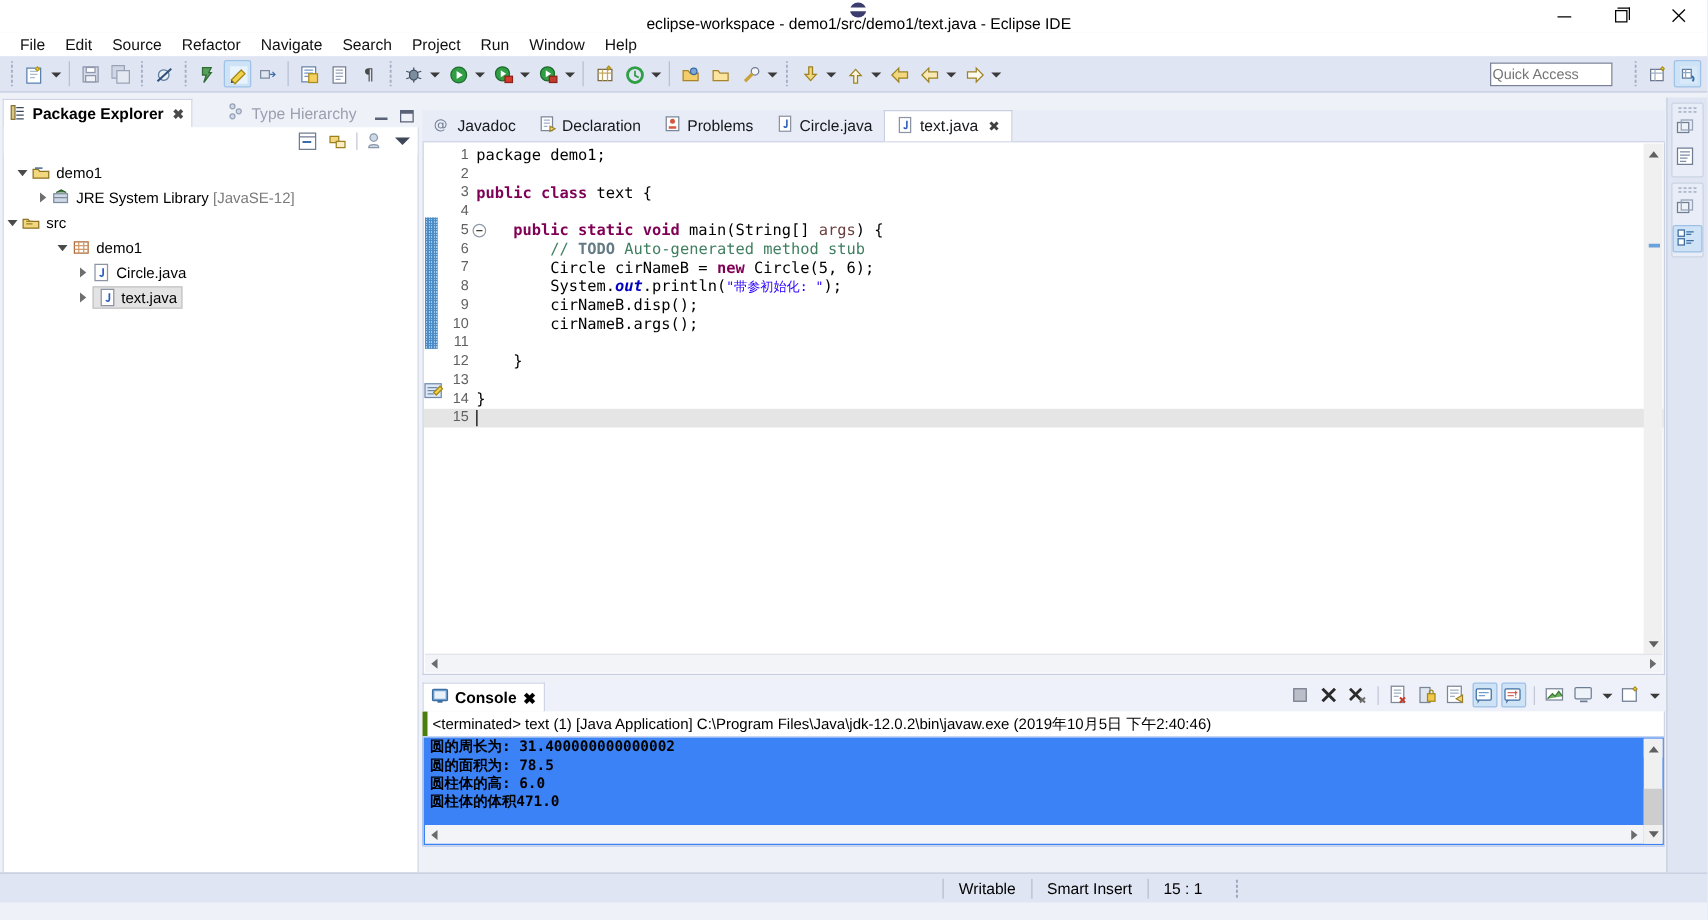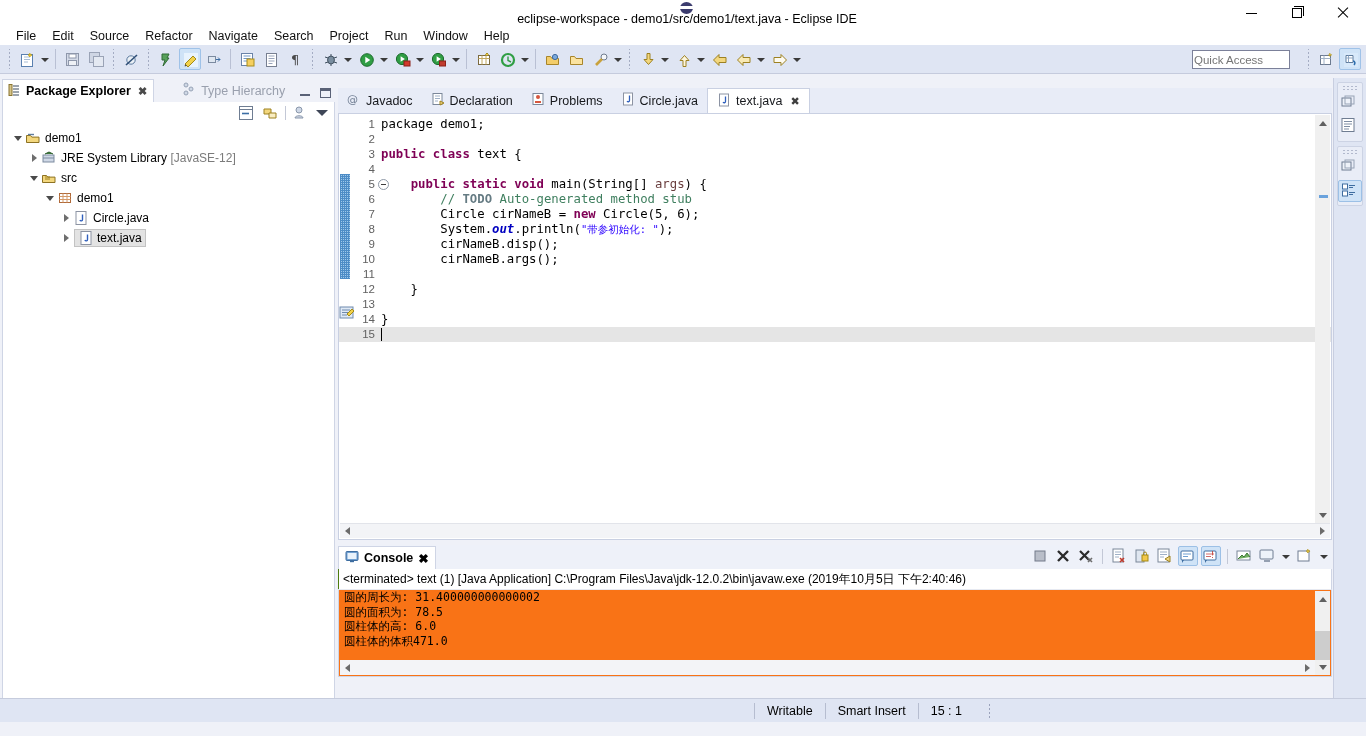--- a/index.html
+++ b/index.html
@@ -140,22 +140,22 @@
 
   
   .console-area { position:absolute; left:338px; top:545px; width:994px; height:153px; }
   .ctab-row { height:24px; display:flex; align-items:flex-end; position:relative; background:#eef1f9; }
   .ctab { height:23px; display:flex; align-items:center; gap:5px; padding:0 6px; font-size:12.5px; background:#fff;
           border-top:1px solid #cfd5e5; border-left:1px solid #cfd5e5; border-right:1px solid #cfd5e5; font-weight:bold; }
   .ctools { position:absolute; right:2px; bottom:2px; display:flex; align-items:center; gap:3px; }
   .ct { width:20px; height:20px; position:relative; border:1px solid transparent; border-radius:2px; }
   .ct.on { background:#cfe3f7; border-color:#9cc0e6; }
   .ct-sep { width:1px; height:15px; background:#c3c8d6; margin:0 3px; }
-  .console-head { height:20px; background:#fff; font-size:12px; padding:2px 0 0 4px; border-left:1px solid #4d7c0f; border-right:1px solid #cfd5e5; white-space:nowrap; }
-  .console-body { position:relative; height:88px; background:#f97316; border:1px solid #cfd5e5; border-top:1px solid #e6e9f1; overflow:hidden; }
+  .console-head { height:20px; background:#fff; font-size:12px; padding:2px 0 0 4px; border-left:4px solid #4d7c0f; border-right:1px solid #cfd5e5; white-space:nowrap; }
+  .console-body { position:relative; height:88px; background:#3b82f6; border:1px solid #cfd5e5; border-top:1px solid #e6e9f1; overflow:hidden;font-weight:bold; }
   .cline { font-family:"DejaVu Sans Mono", monospace; font-size:11.5px; line-height:14.5px; padding-left:5px; white-space:pre; color:#000; }
   .chs { position:absolute; left:1px; right:16px; bottom:1px; height:15px; background:#f3f4f7; display:flex; align-items:center; justify-content:space-between; }
   .cvs { position:absolute; right:1px; top:1px; bottom:1px; width:15px; background:#f0f0f0; }
   .cvs-thumb { position:absolute; left:0; top:40px; width:15px; height:40px; background:#cdcdcd; }
 
   
   .rightbar { position:absolute; right:0; top:78px; width:33px; height:620px; background:#dfe5f3; border-left:1px solid #c8cee0; }
   .rb-group { margin:4px 3px; background:#e9edf7; border:1px solid #ccd3e4; border-radius:2px; padding:2px 0; }
   .rb-grip { height:6px; background-image:radial-gradient(#9aa2bb 35%, transparent 36%); background-size:4px 3px; background-repeat:repeat; opacity:.7; margin:0 4px 2px; }
   .rb-btn { width:24px; height:22px; margin:1px auto; position:relative; }
@@ -470,21 +470,21 @@
           <div class="ticon">
             <svg width="16" height="16">
                 <rect x="2" y="5" width="11" height="7" fill="#cfd8e6" stroke="#7d8b9f"></rect>
                 <path d="M2 8h11" stroke="#7d8b9f"></path>
                 <path d="M4 4l4-2 4 2" fill="#3f7b3f" stroke="#2a5a2a"></path>
               </svg>
           </div>
           <div class="tlabel"><span>JRE System Library</span> <span class="dim">[JavaSE-12]</span></div>
         </div>
 
-        <div class="tnode" style="padding-left:24px">
+        <div class="tnode" style="">
           <div class="twist down"></div>
           <div class="ticon">
             <svg width="16" height="16">
                 <path d="M1.5 12.5V5.5h4l1.3 1.6h7.2v5.4z" fill="#f3d77e" stroke="#8d7223"></path>
                 <path d="M4 7h5M4 9h5" stroke="#9d8121"></path>
               </svg>
           </div>
           <div class="tlabel">src</div>
         </div>
 

